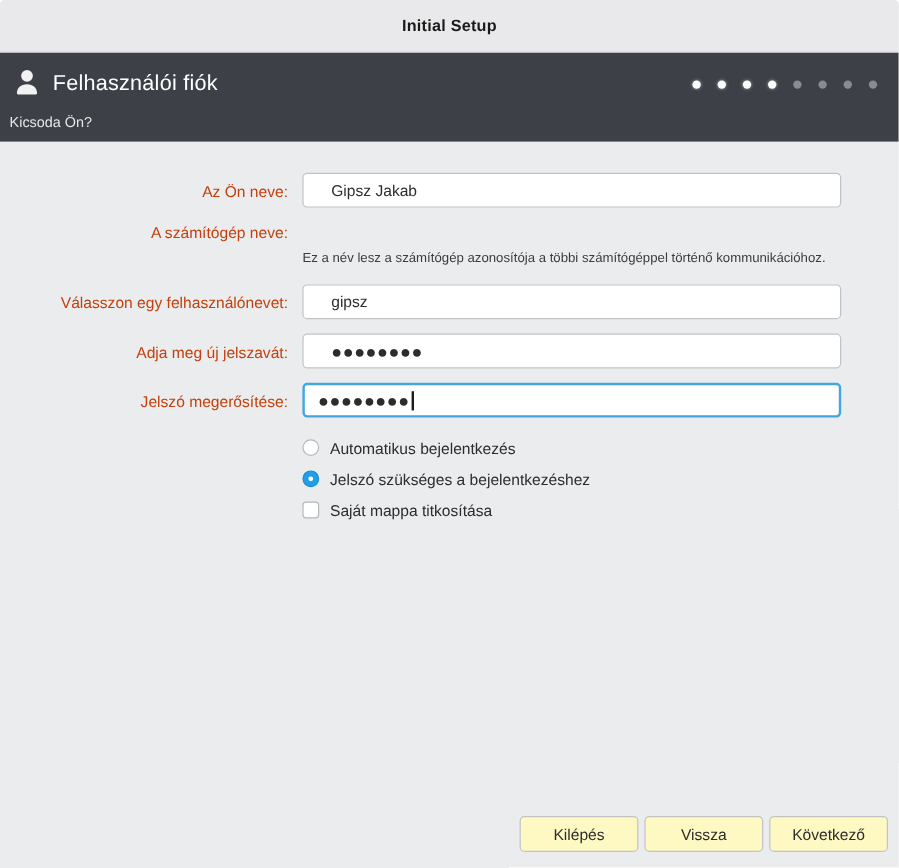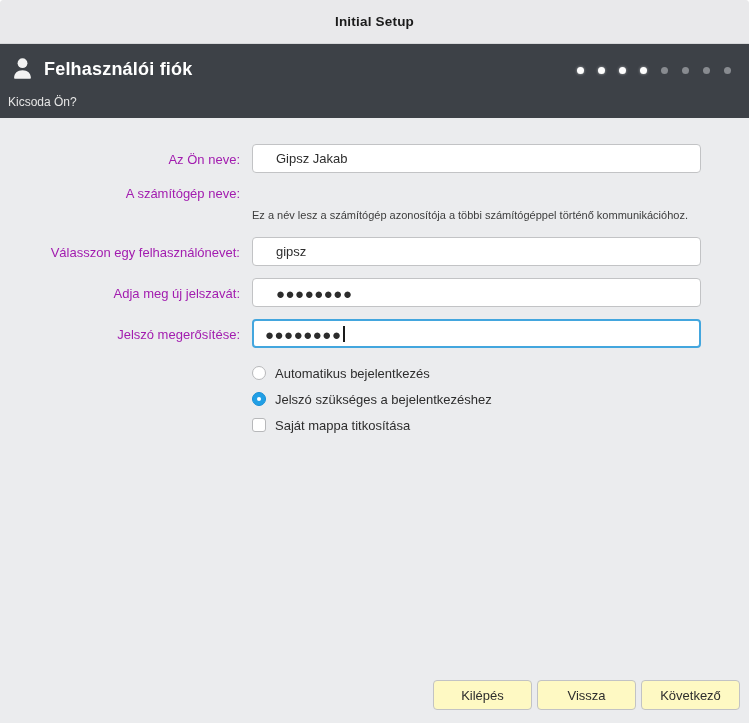--- a/index.html
+++ b/index.html
@@ -23,39 +23,39 @@
   
   .header {
     position:absolute; top:44px; left:0; width:749px; height:74px;
     background:#3d4147;
   }
   .header-title-row {
     position:absolute; left:12px; top:14px;
     display:flex; align-items:center; gap:11px;
   }
   .user-icon { width:21px; height:23px; display:block; }
-  .header-title { font-size:18px; font-weight:700; color:#ffffff; letter-spacing:0.2px; }
+  .header-title { font-size:18px; font-weight:400; color:#ffffff; letter-spacing:0.2px; }
   .header-subtitle {
     position:absolute; left:8px; bottom:9px;
     font-size:12px; color:#e6e6e6;
   }
   .progress-dots {
     position:absolute; top:23px; right:18px;
     display:flex; gap:14px; align-items:center;
   }
   .dot { width:7px; height:7px; border-radius:50%; background:#888b90; }
   .dot.on { background:#fdfdfd; box-shadow:0 0 3px rgba(255,255,255,0.55); }
 
   
   .content { position:absolute; top:118px; left:0; width:749px; height:605px; }
 
   .form { position:absolute; top:26px; left:0; width:749px; }
   .row { display:flex; align-items:center; margin-bottom:12px; }
   .row-label {
-    width:240px; text-align:right; font-size:13px; color:#a21caf;
+    width:240px; text-align:right; font-size:13px; color:#c2410c;
     flex:none; padding-top:1px;
   }
   .field {
     margin-left:12px; width:449px; height:29px; flex:none;
     background:#ffffff; border:1px solid #c2c3c5; border-radius:4px;
     display:flex; align-items:center; padding-left:23px;
     font-size:13px; color:#2d2d2d;
   }
   .field.focused { border:2px solid #43a6de; padding-left:11px; }
   .field .pw { font-size:15px; letter-spacing:0.5px; color:#2c2c2c; line-height:1; padding-top:2px; }

